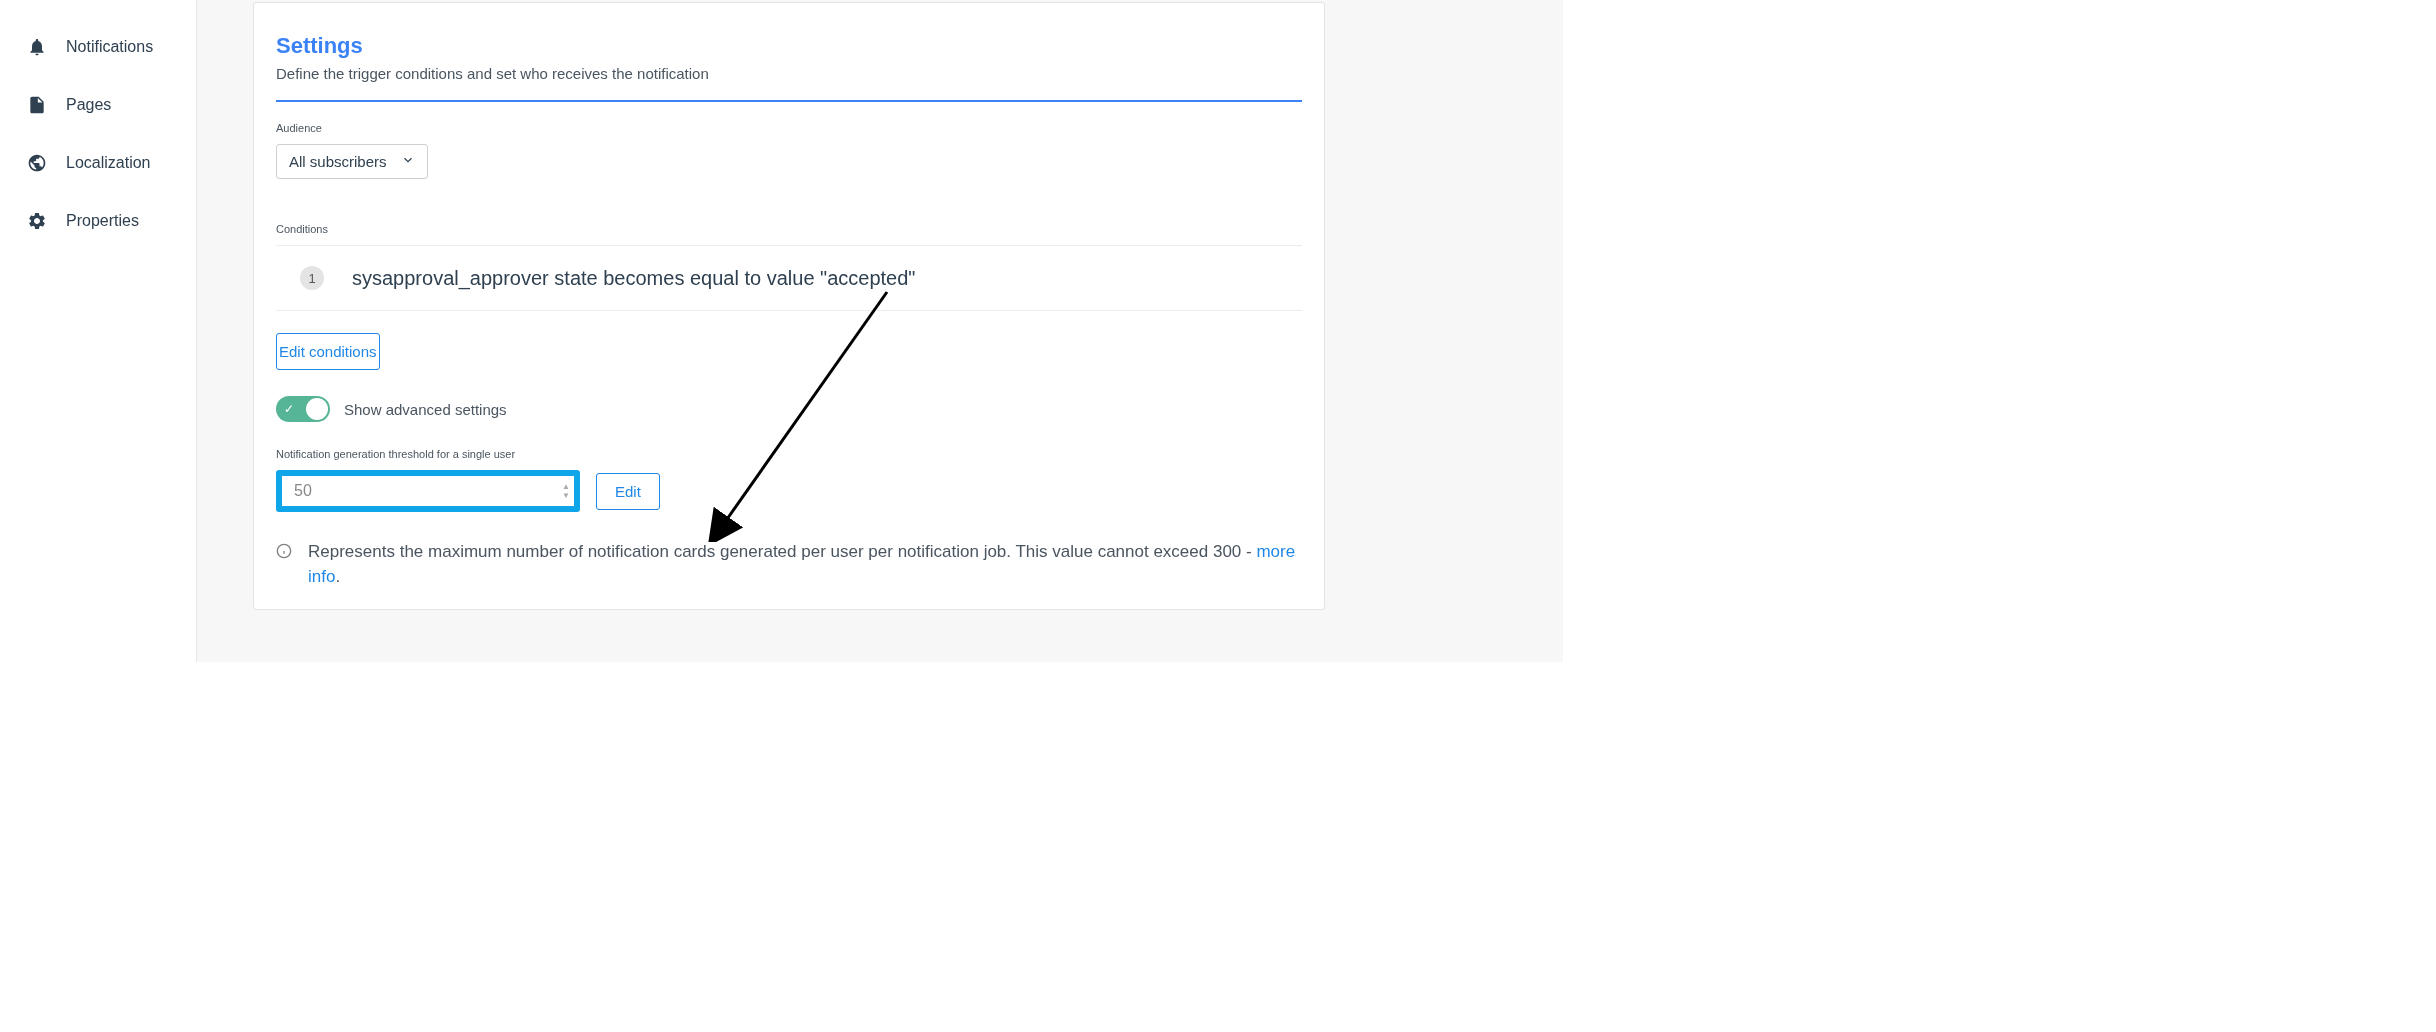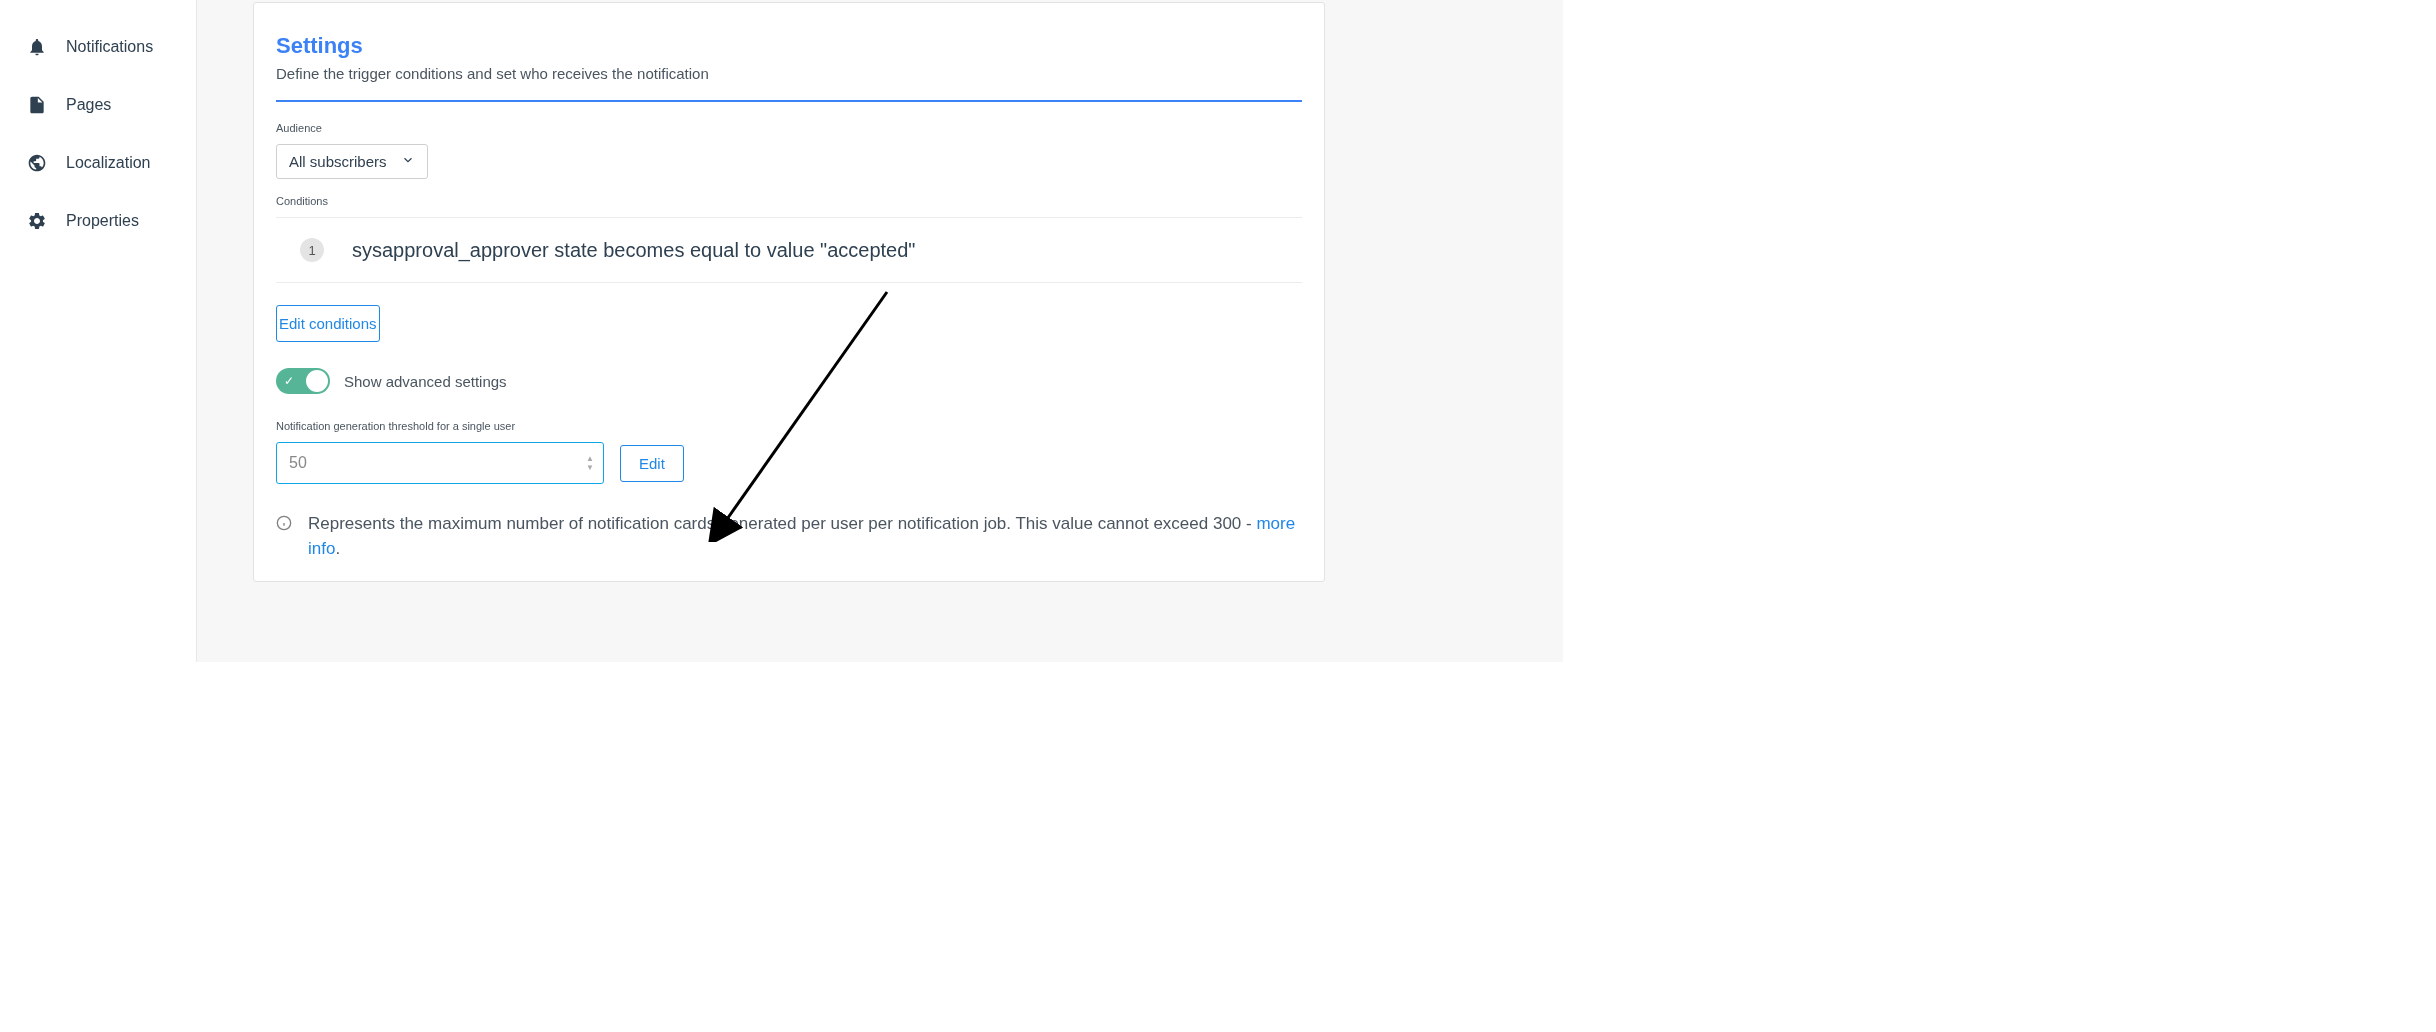--- a/index.html
+++ b/index.html
@@ -74,21 +74,21 @@
     .select-box {
       display: inline-flex;
       align-items: center;
       gap: 14px;
       border: 1px solid #cfcfcf;
       border-radius: 3px;
       padding: 8px 12px;
       font-size: 15px;
       color: #2f4050;
       cursor: pointer;
-      margin-bottom: 16px;
+      margin-bottom: 44px;
       background: #fff;
     }
     .condition-section {
       border-top: 1px solid #ececec;
       border-bottom: 1px solid #ececec;
       padding: 20px 0 20px 24px;
       display: flex;
       align-items: center;
       gap: 28px;
       margin-bottom: 22px;
@@ -146,23 +146,23 @@
       background: #fff;
     }
     .threshold-row {
       display: flex;
       align-items: center;
       gap: 16px;
       margin-top: 10px;
       margin-bottom: 24px;
     }
     .number-input {
-      width: 328px;
+      width: 304px;
       height: 42px;
-      border: 1px solid #0ea5e9;
+      border: 6px solid #0ea5e9;
       border-radius: 3px;
       padding: 0 30px 0 12px;
       font-size: 16px;
       color: #888;
       font-family: inherit;
       background: #fff;
       position: relative;
     }
     .number-wrap {
       position: relative;

